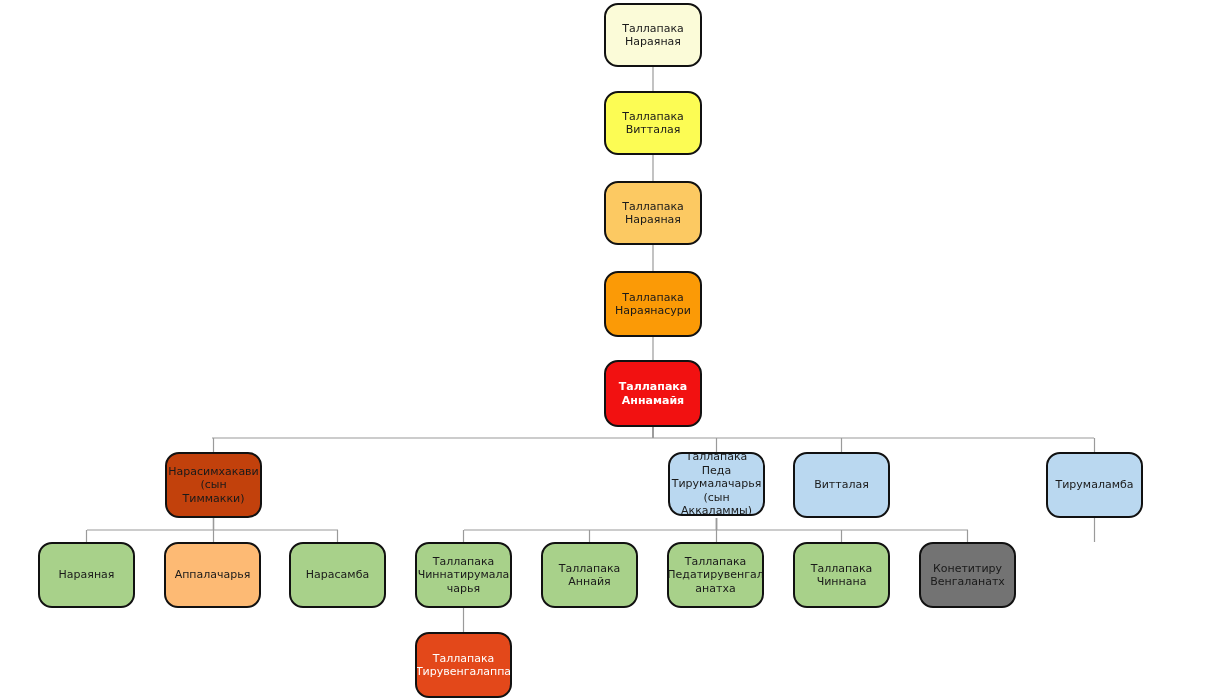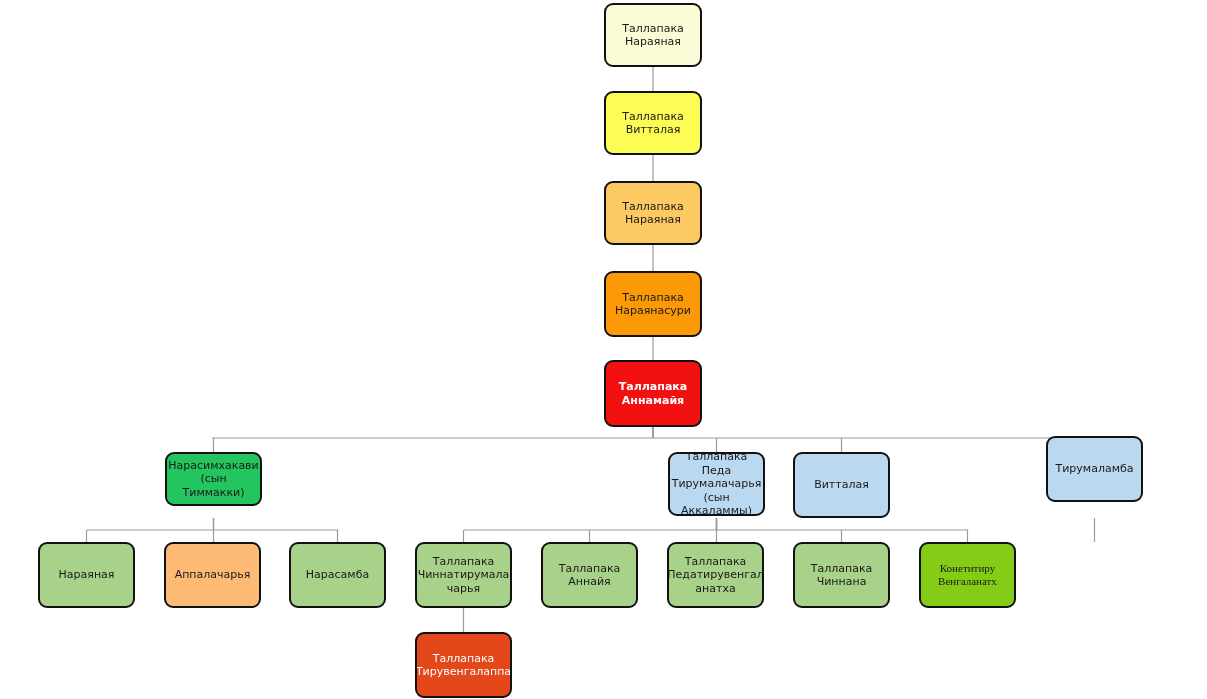--- a/index.html
+++ b/index.html
@@ -4,21 +4,21 @@
 <style>
   html,body{margin:0;padding:0;}
   body{
     width:1207px;height:699px;background:#ffffff;
     font-family:"DejaVu Sans","Liberation Sans",sans-serif;
     overflow:hidden;position:relative;
   }
   #chart{position:absolute;left:0;top:0;width:1207px;height:699px;}
   .node{
     position:absolute;box-sizing:border-box;
-    border:2px solid #111111;border-radius:9px;
+    border:2px solid #111111;border-radius:14px;
     display:flex;align-items:center;justify-content:center;
     text-align:center;color:#1a1a1a;
     font-size:11px;line-height:13.5px;
     padding:2px 3px;
     overflow:hidden;
   }
   .node span{display:block;white-space:pre-line;}
   .node.red{color:#ffffff;font-weight:bold;}
   .node.redorange{color:#ffffff;}
   svg.links{position:absolute;left:0;top:0;width:1207px;height:699px;pointer-events:none;}
@@ -74,34 +74,34 @@
 Нараяная</span>
     </div>
     <div class="node" style="left: 604px; top: 271px; width: 98px; height: 66px; background: rgb(251, 154, 6);">
       <span>Таллапака
 Нараянасури</span>
     </div>
     <div class="node red" style="left: 604px; top: 360px; width: 98px; height: 67px; background: rgb(242, 17, 17);">
       <span>Таллапака
 Аннамайя</span>
     </div>
-    <div class="node" style="left: 165px; top: 452px; width: 97px; height: 54px; background: #22c55e;">
+    <div class="node" style="left: 165px; top: 452px; width: 97px; height: 66px; background: #c2410c;">
       <span>Нарасимхакави
 (сын Тиммакки)</span>
     </div>
     <div class="node" style="left: 668px; top: 452px; width: 97px; height: 64px; background: rgb(186, 216, 240);">
       <span>Таллапака Педа
 Тирумалачарья
 (сын
 Аккаламмы)</span>
     </div>
     <div class="node" style="left: 793px; top: 452px; width: 97px; height: 66px; background: rgb(186, 216, 240);">
       <span>Витталая</span>
     </div>
-    <div class="node" style="left: 1046px; top: 436px; width: 97px; height: 66px; background: rgb(186, 216, 240);">
+    <div class="node" style="left: 1046px; top: 452px; width: 97px; height: 66px; background: rgb(186, 216, 240);">
       <span>Тирумаламба</span>
     </div>
     <div class="node" style="left: 38px; top: 542px; width: 97px; height: 66px; background: rgb(168, 209, 138);">
       <span>Нараяная</span>
     </div>
     <div class="node" style="left: 164px; top: 542px; width: 97px; height: 66px; background: #fdba74;">
       <span>Аппалачарья</span>
     </div>
     <div class="node" style="left: 289px; top: 542px; width: 97px; height: 66px; background: rgb(168, 209, 138);">
       <span>Нарасамба</span>
@@ -117,21 +117,21 @@
     </div>
     <div class="node" style="left: 667px; top: 542px; width: 97px; height: 66px; background: rgb(168, 209, 138);">
       <span>Таллапака
 Педатирувенгал
 анатха</span>
     </div>
     <div class="node" style="left: 793px; top: 542px; width: 97px; height: 66px; background: rgb(168, 209, 138);">
       <span>Таллапака
 Чиннана</span>
     </div>
-    <div class="node" style="left: 919px; top: 542px; width: 97px; height: 66px; background: #84cc16; font-family: Liberation Serif, serif;">
+    <div class="node" style="left: 919px; top: 542px; width: 97px; height: 66px; background: #737373;">
       <span>Конетитиру
 Венгаланатх</span>
     </div>
     <div class="node redorange" style="left: 415px; top: 632px; width: 97px; height: 66px; background: rgb(227, 72, 26);">
       <span>Таллапака
 Тирувенгалаппа</span>
     </div>
   </div>
 
 </body></html>

